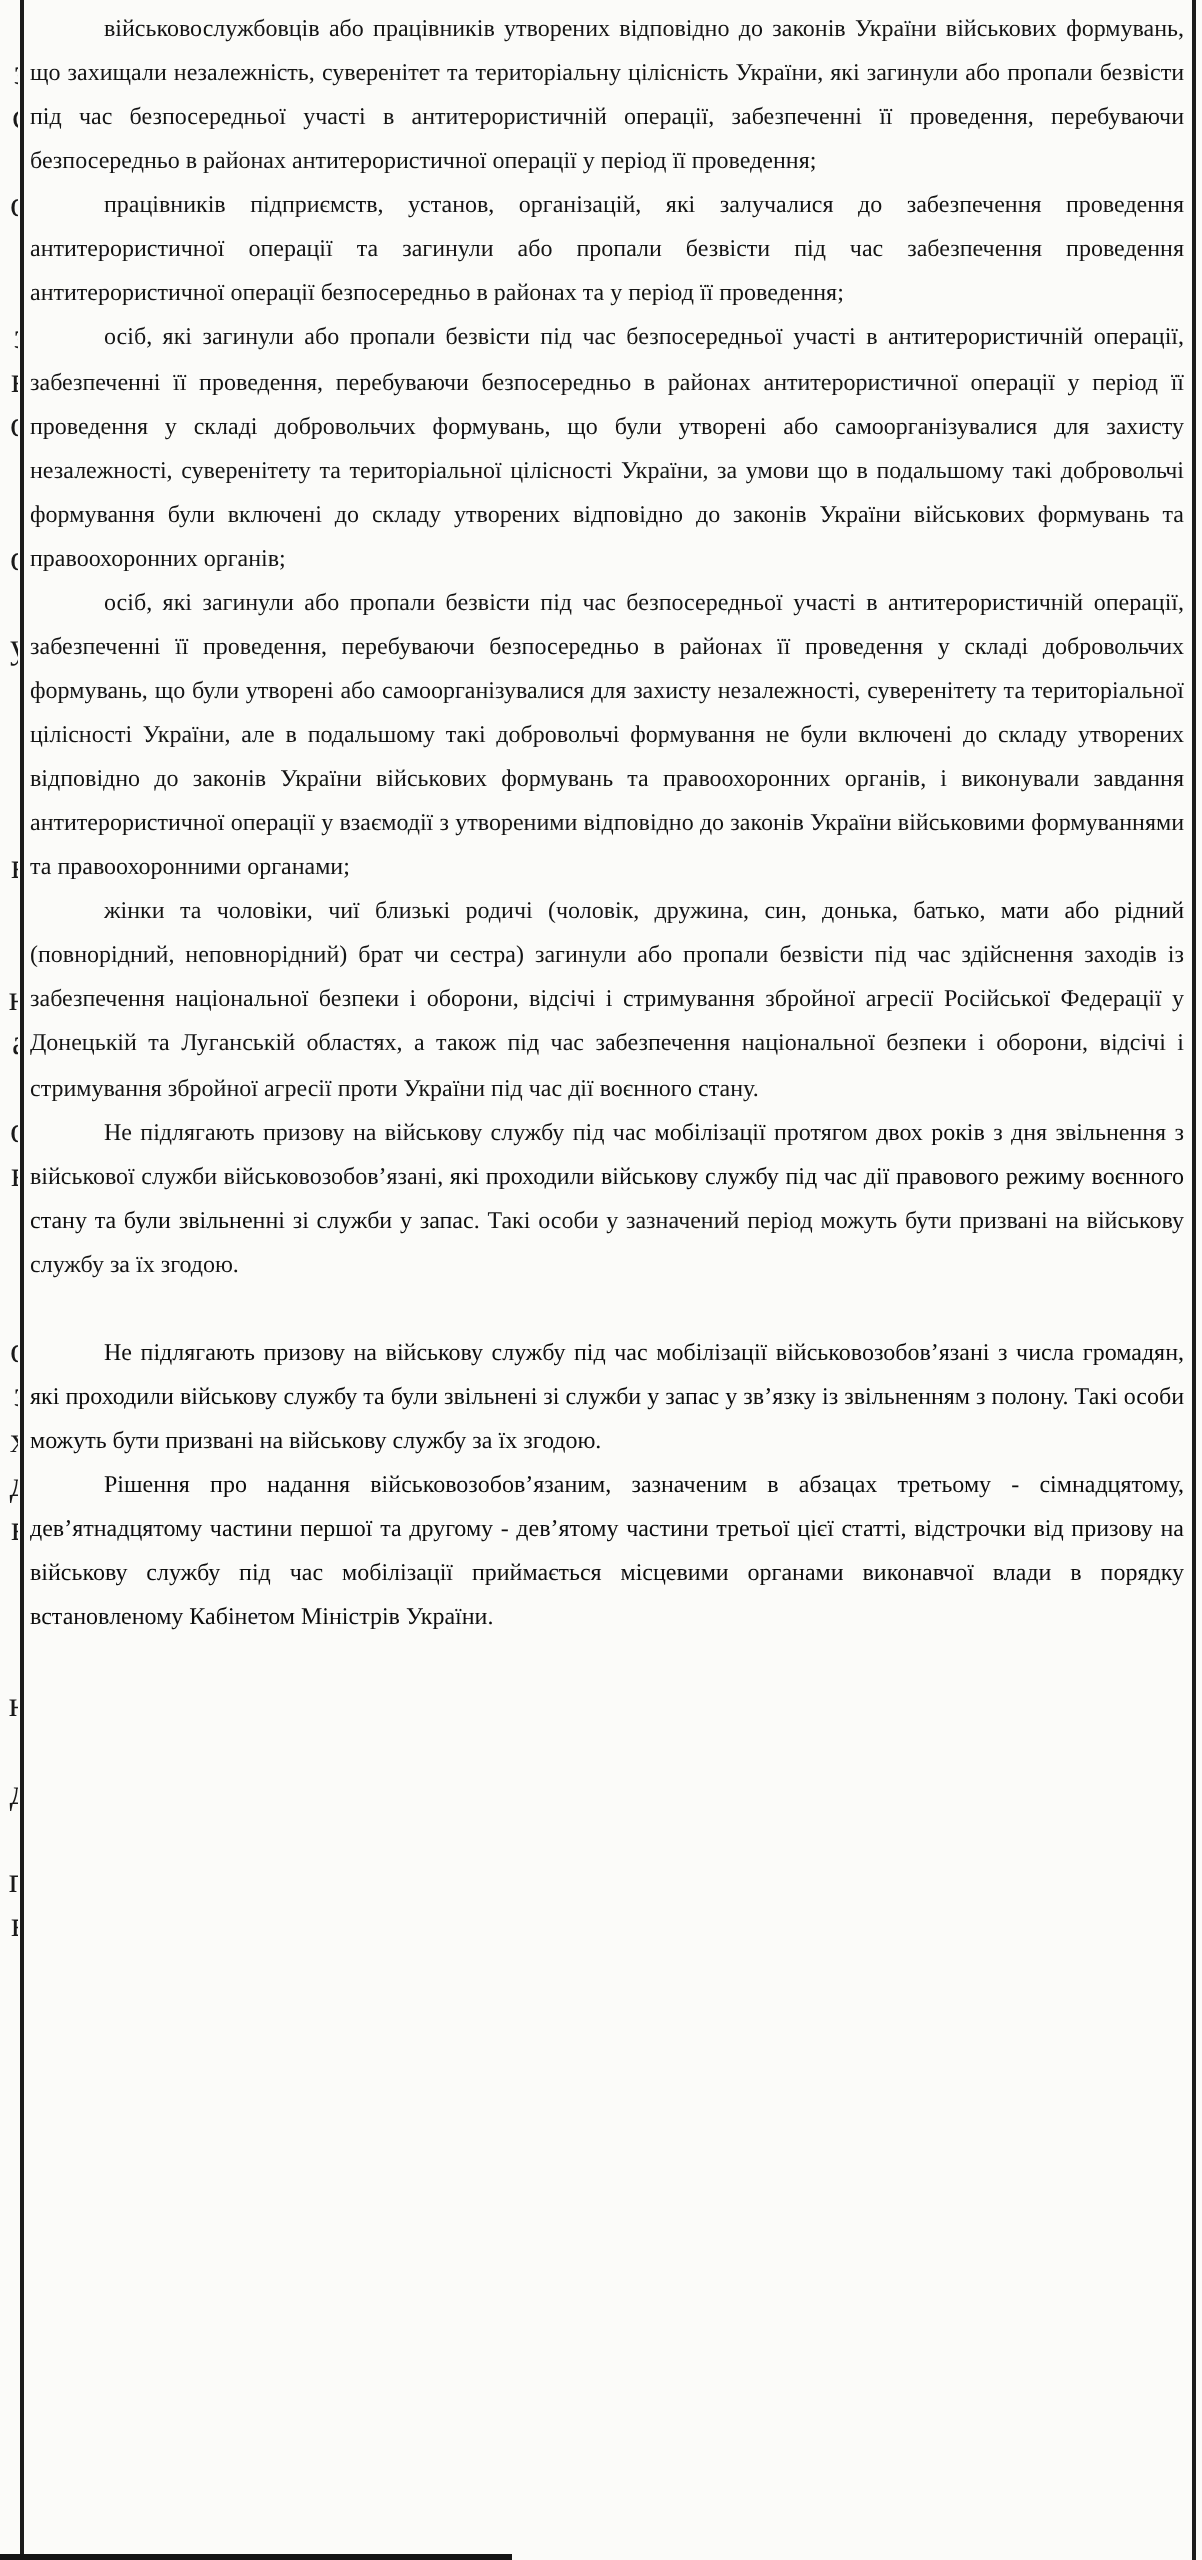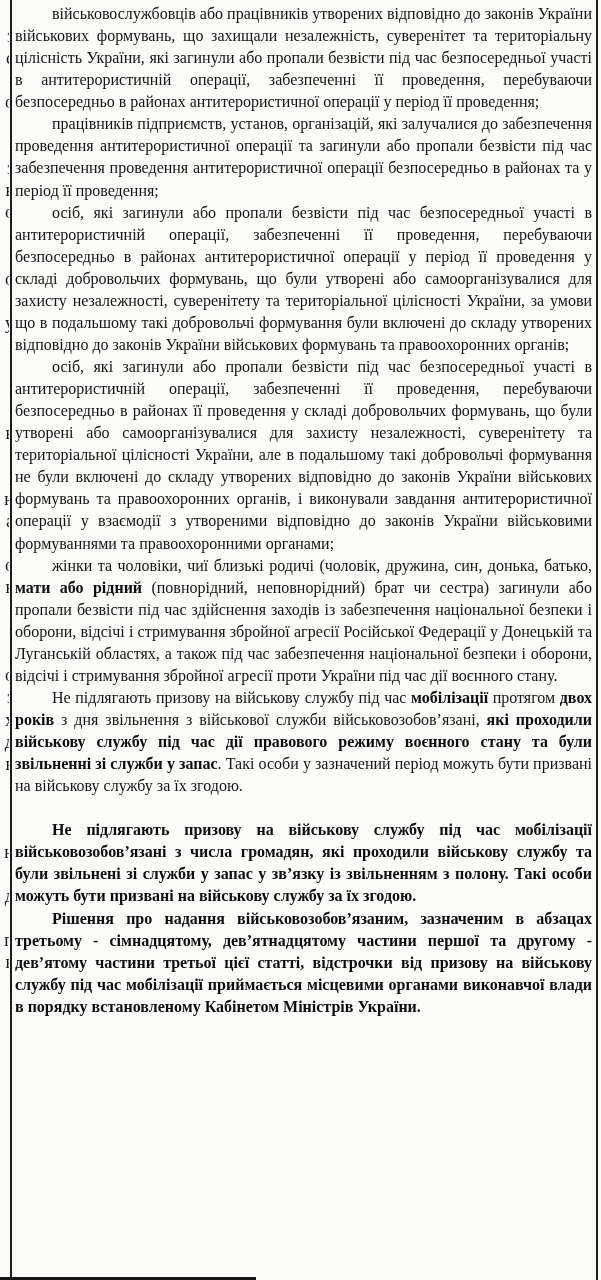--- a/index.html
+++ b/index.html
@@ -8,31 +8,31 @@
     position: relative;
     overflow: hidden;
     background: #fbfbf9;
     font-family: "Liberation Serif", "DejaVu Serif", serif;
     color: #141414;
   }
   .page { position: absolute; inset: 0; }
   .text-area {
     position: absolute;
     left: 15px; right: 9px; top: 3px;
-    font-size: 16px;
+    font-size: 12px;
     line-height: 22.06px;
     text-align: justify;
     color: #141414;
   }
   .text-area p {
     margin: 0;
     text-indent: 37px;
   }
   .text-area p.gap-before { margin-top: 22.06px; }
-  .text-area .b { font-weight: bold; color: #0d0d0d; }
+  .text-area .b { font-weight: normal; color: #0d0d0d; }
   .rule-left {
     position: absolute; left: 10px; top: 0; bottom: 0;
     width: 2px; background: #1c1c1c;
   }
   .rule-right {
     position: absolute; right: 3px; top: 0; bottom: 0;
     width: 2px; background: #1c1c1c;
   }
   .edge-strip {
     position: absolute; left: 0; top: 3px; bottom: 0;

